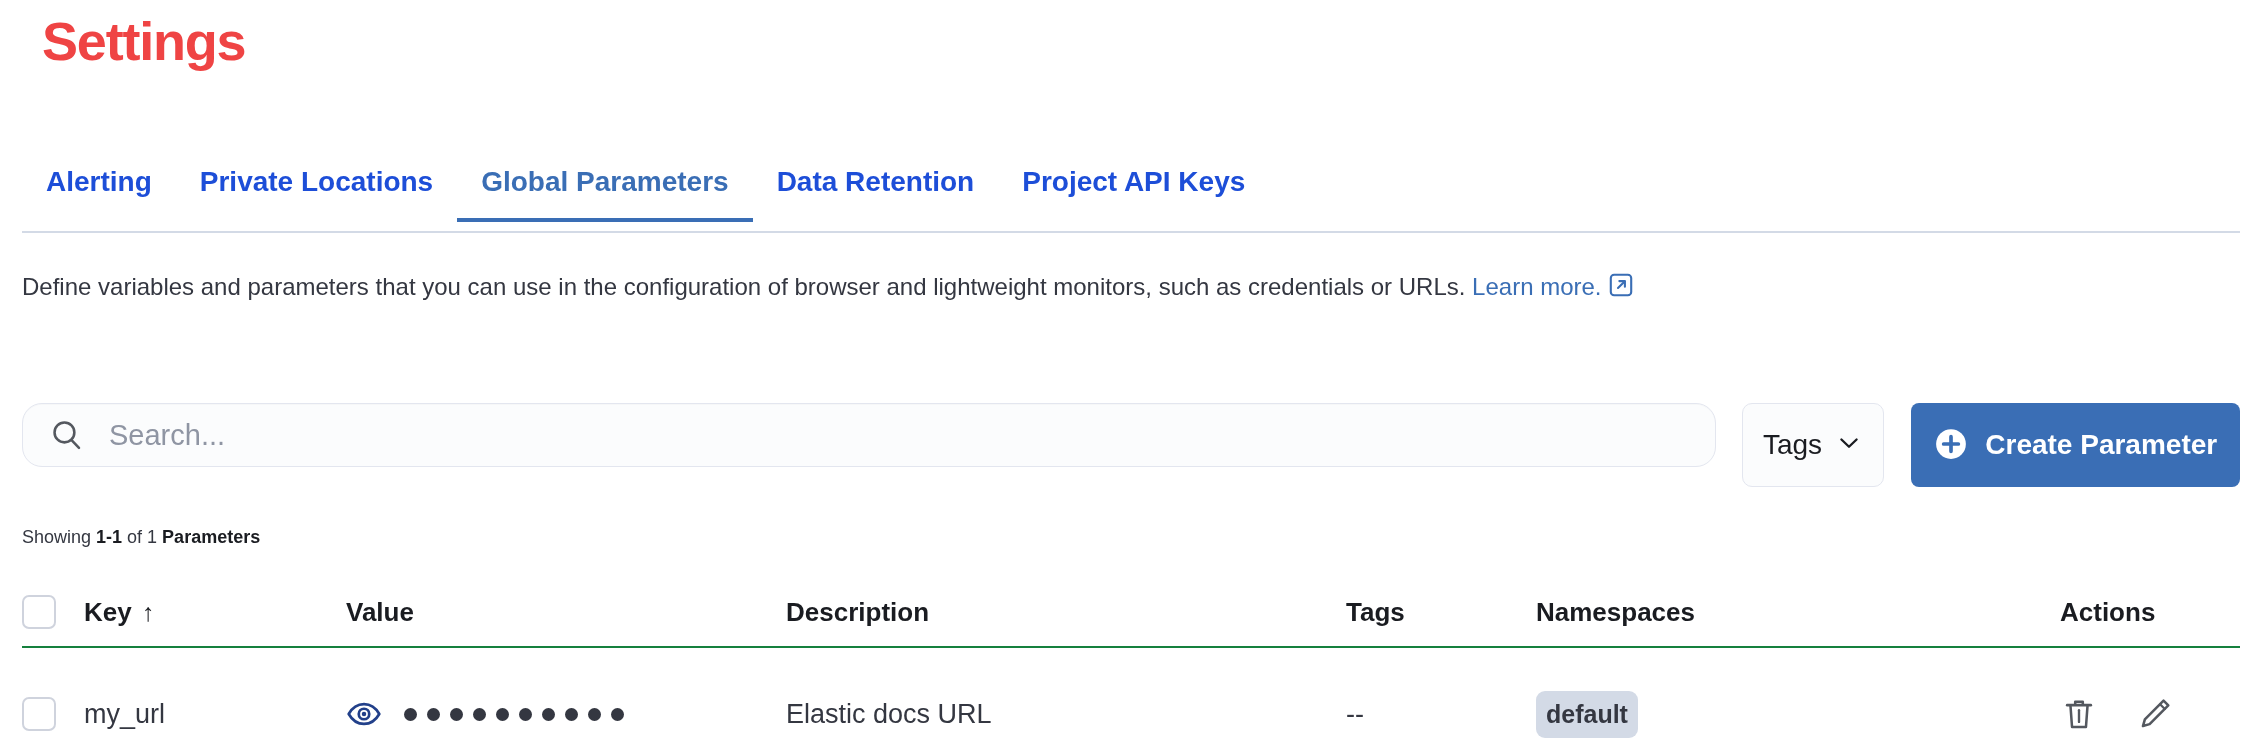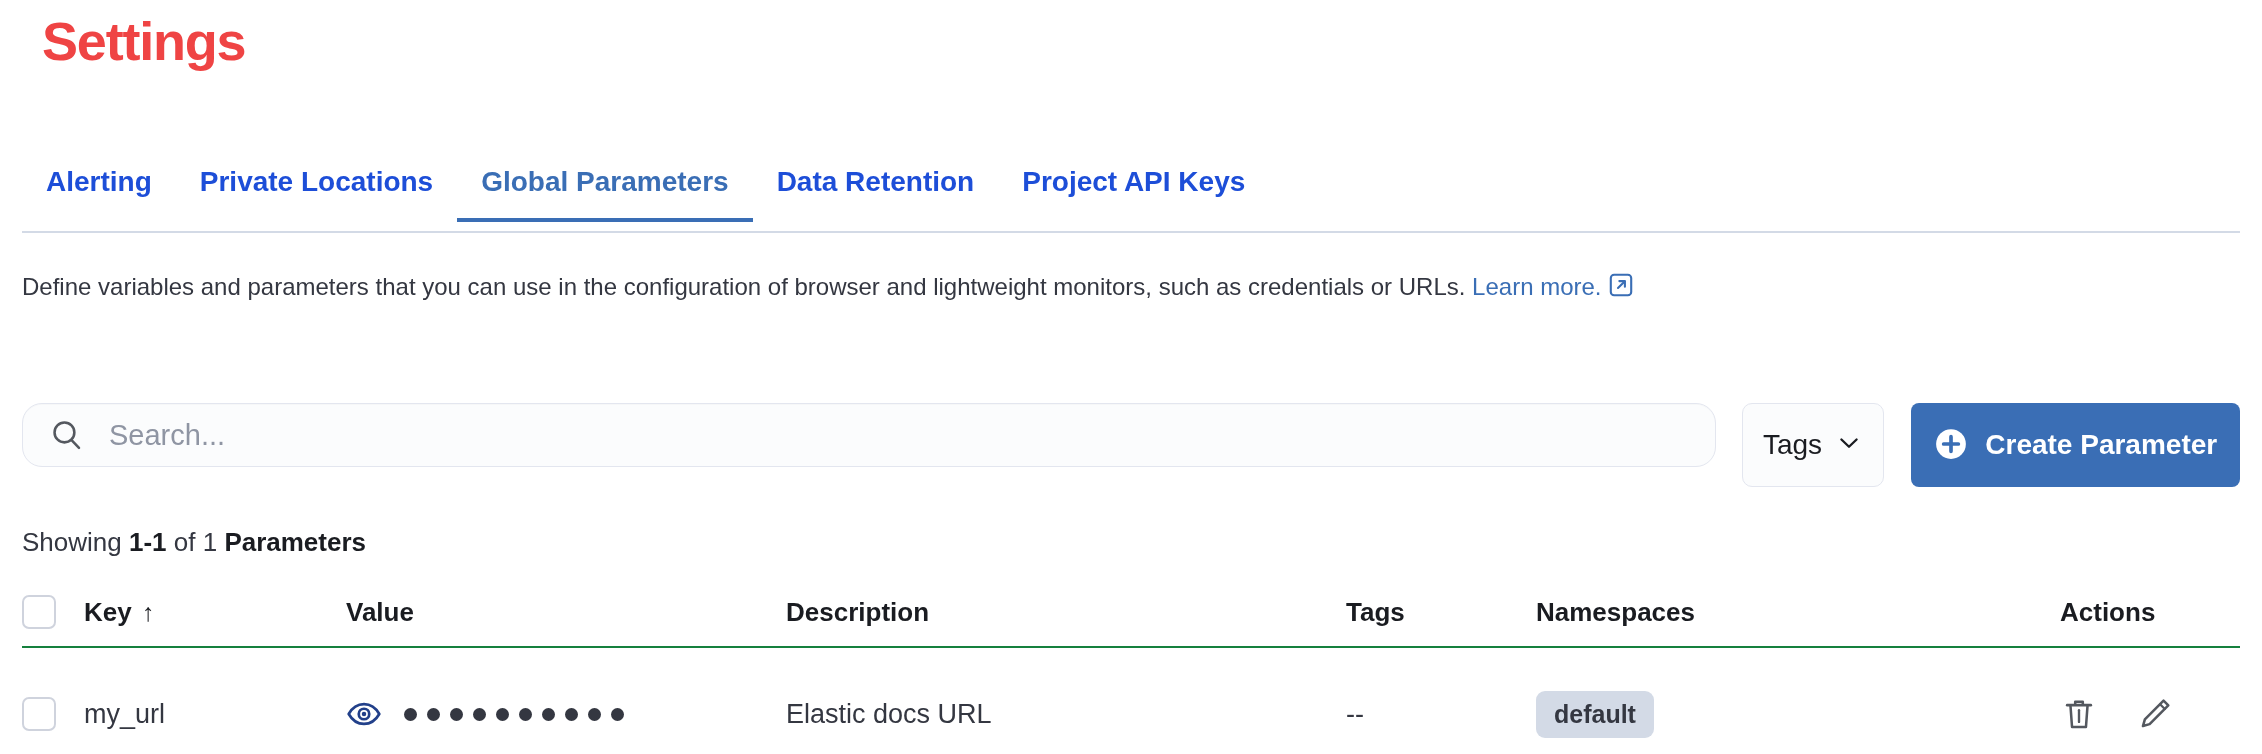--- a/index.html
+++ b/index.html
@@ -94,21 +94,21 @@
     border: none; border-radius: 8px;
     display: flex; align-items: center; justify-content: center; gap: 17px;
     color: #ffffff; cursor: pointer;
     font-family: "Liberation Sans", sans-serif;
   }
   .create-btn .lbl { font-size: 28px; font-weight: 700; white-space: nowrap; }
 
   
   .showing {
     position: absolute; left: 22px; top: 527px;
-    font-size: 26px; color: #343741;
+    font-size: 18px; color: #343741;
   }
   .showing b { font-weight: 700; color: #1a1c21; }
 
   
   .table { position: absolute; left: 22px; top: 578px; width: 2218px; }
   .trow {
     display: flex; align-items: center;
     border-bottom: 2px solid #15803d;
   }
   .thead { height: 70px; }
@@ -135,21 +135,21 @@
   .cell { font-size: 27px; color: #343741; }
   .key-cell { font-size: 27px; color: #343741; }
 
   .eye { margin-right: 22px; display: flex; align-items: center; cursor: pointer; }
   .dots { display: flex; align-items: center; gap: 10px; }
   .dot { width: 13px; height: 13px; border-radius: 50%; background: #343741; }
 
   .badge {
     display: inline-block;
     background: #d3dae6; color: #343741;
-    border-radius: 9px; padding: 9px 18px;
+    border-radius: 9px; padding: 9px 10px;
     font-size: 25px; font-weight: 700;
   }
 
   .icon-btn { cursor: pointer; display: flex; align-items: center; justify-content: center; }
 </style>
 </head>
 <body>
 
 <div class="page">
 

